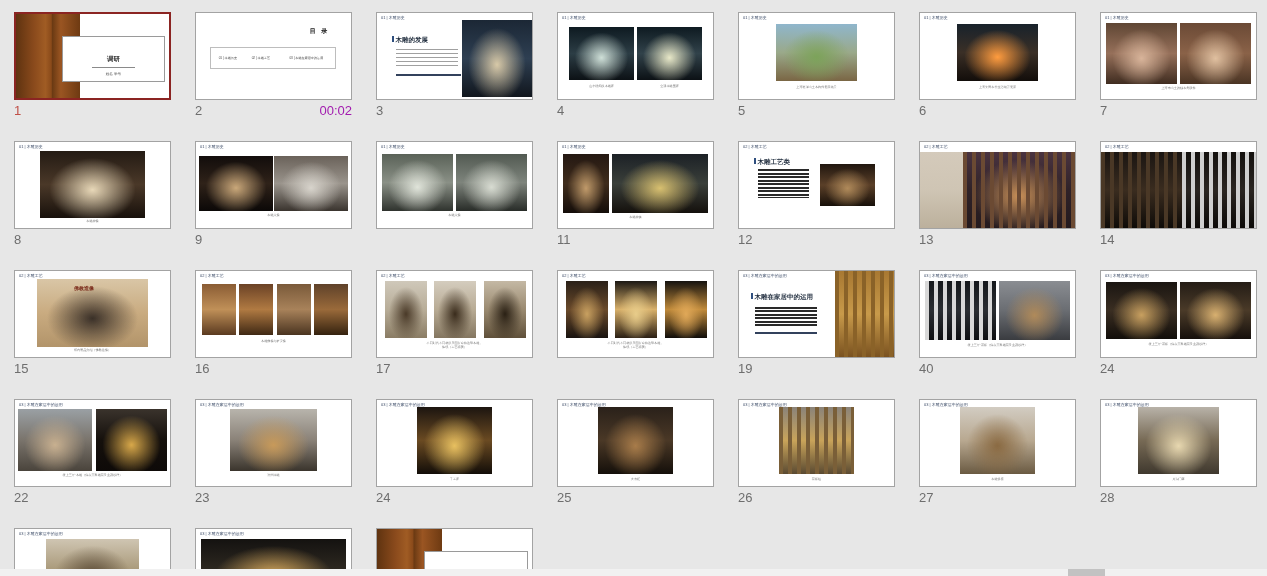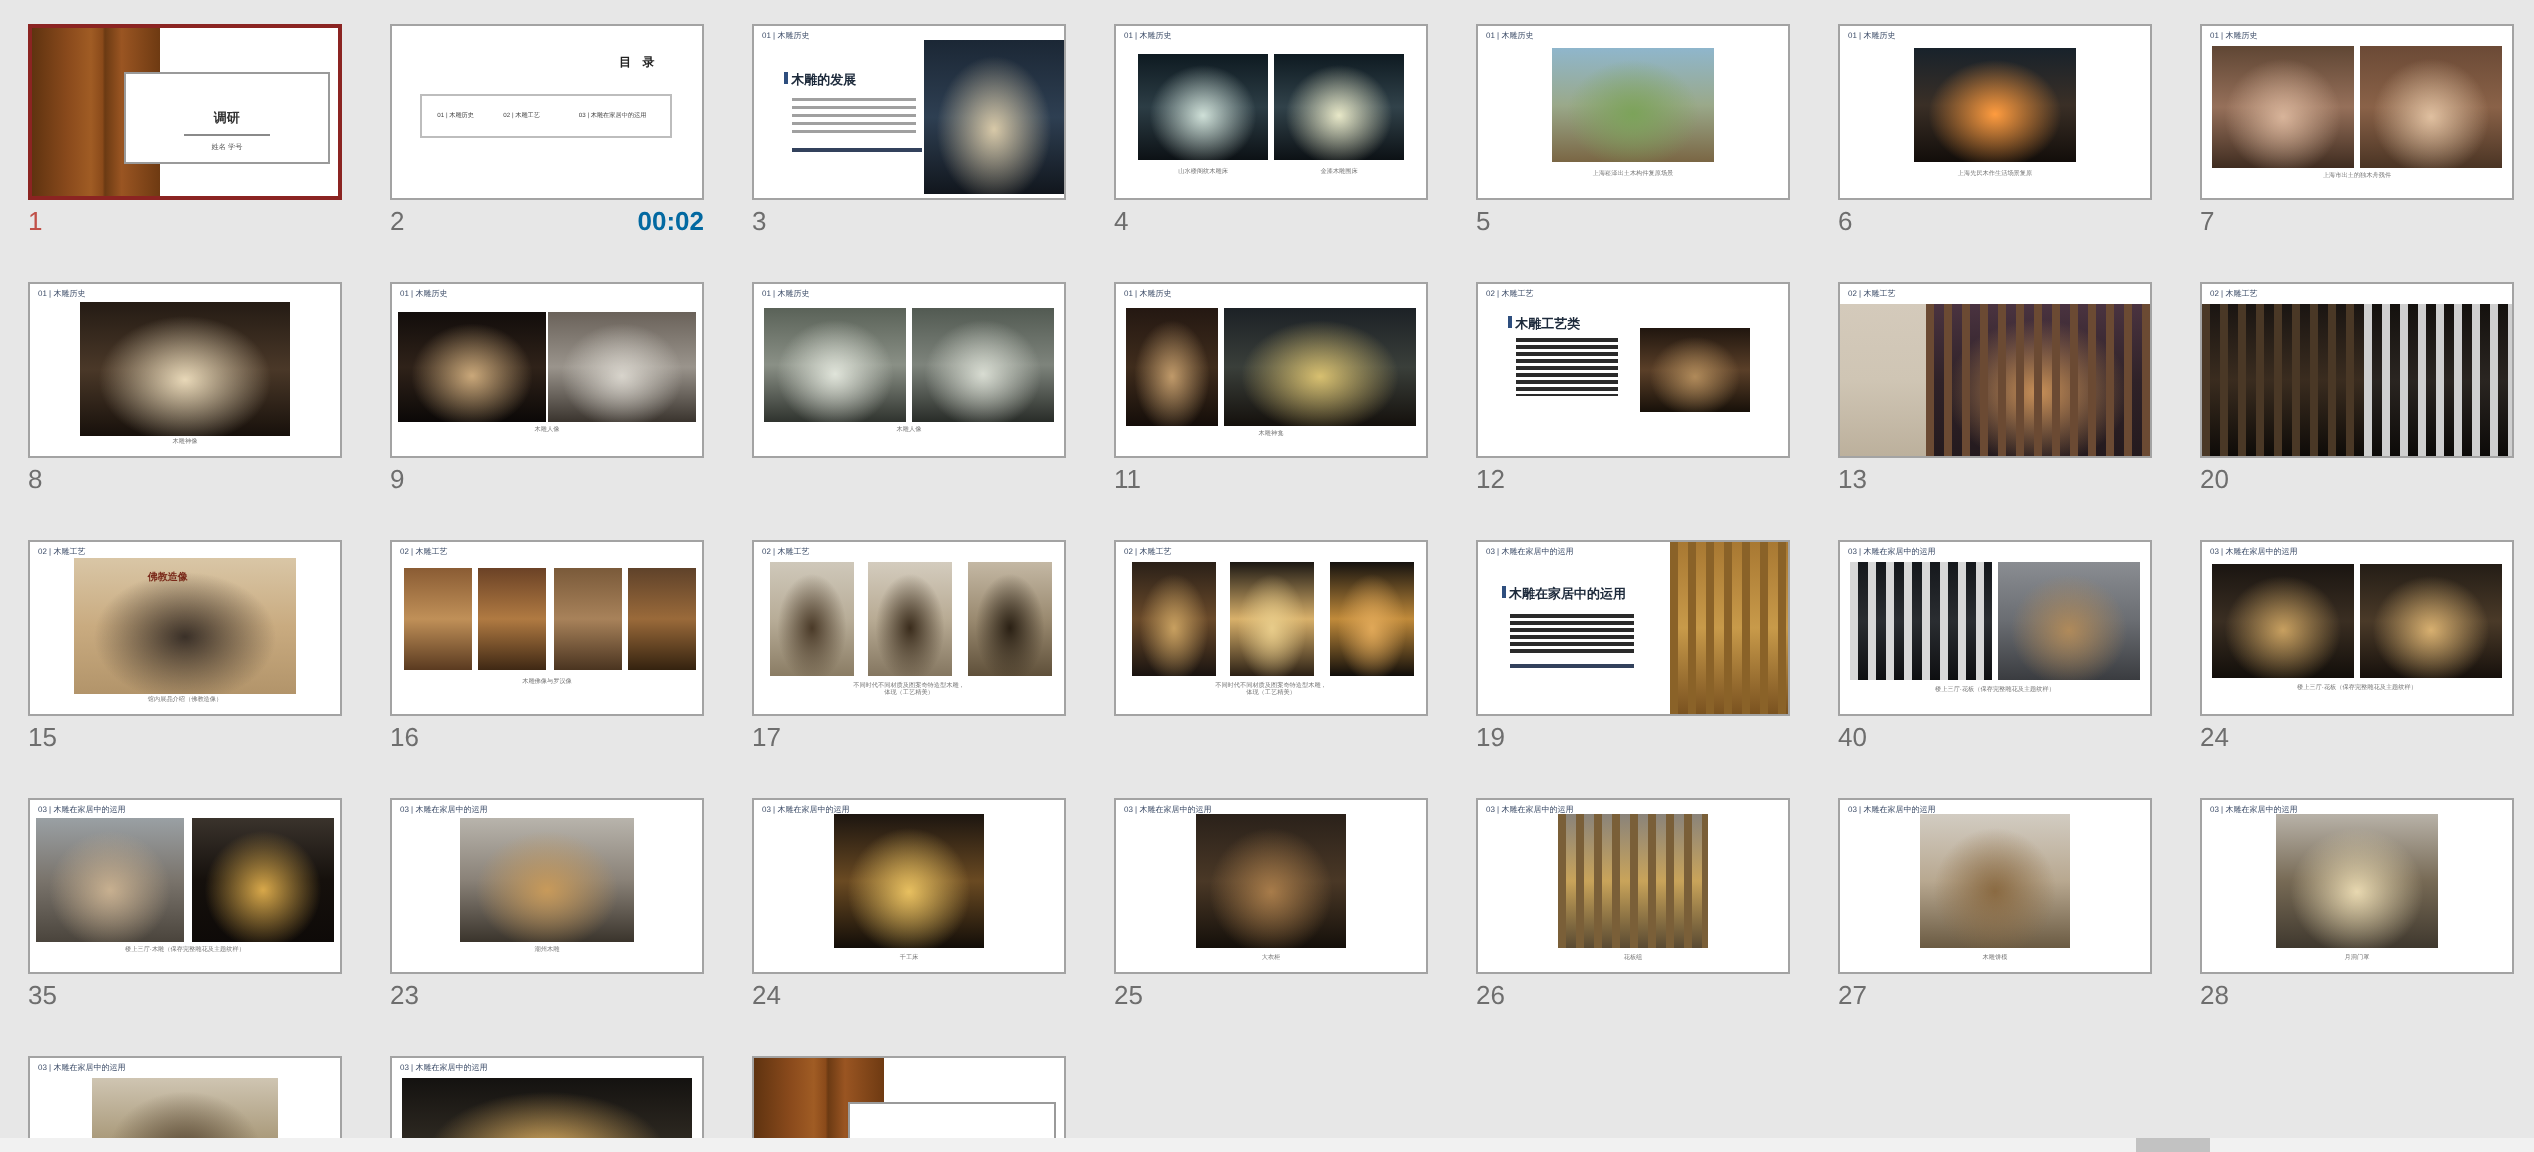--- a/index.html
+++ b/index.html
@@ -7,21 +7,21 @@
             font-family:"Liberation Sans",sans-serif;}
   .grid{position:absolute;left:14px;top:12px;display:grid;
         grid-template-columns:repeat(7,157px);column-gap:24px;row-gap:21px;}
   .cell{width:157px;height:108px;}
   .thumb{position:relative;width:157px;height:88px;background:#fff;border:1px solid #a3a3a3;
          box-sizing:border-box;overflow:hidden;}
   .thumb.sel{border:2px solid #8b2422;padding:1px;}
   .meta{display:flex;justify-content:space-between;align-items:flex-start;height:20px;
         padding-top:3px;font-size:13px;color:#6e6e6e;}
   .meta .num.selnum{color:#c05048;}
-  .meta .time{color:#0369a1;font-weight:bold;}
+  .meta .time{color:#a21caf;}
   .hdr{position:absolute;top:2px;left:4px;font-size:5px;color:#3a4a66;white-space:nowrap;
        transform:scale(.8);transform-origin:0 0;z-index:3;}
   .ph{position:absolute;z-index:1;}
   .cap{position:absolute;z-index:2;text-align:center;font-size:5px;color:#777;line-height:1.25;
        transform:scale(.62);transform-origin:50% 0;white-space:nowrap;}
   .ttl{position:absolute;z-index:2;font-size:6.5px;font-weight:bold;color:#1e2b3c;white-space:nowrap;}
   .blt{position:absolute;z-index:2;width:2.5px;height:6px;background:#2e4e7e;}
   .lines{position:absolute;z-index:2;}
   .rule{position:absolute;z-index:2;height:1.5px;background:#32415c;}
   .tbox{position:absolute;z-index:2;border:1px solid #9a9a9a;background:#fff;}
@@ -211,21 +211,21 @@
           <span class="num">13</span>
         </div>
       </div>
       <div class="cell">
         <div class="thumb">
           <div class="hdr">02 | 木雕工艺</div>
           <div class="ph" style="left: 0%; top: 12%; width: 52%; height: 88%; background: repeating-linear-gradient(90deg, rgb(74, 56, 38) 0px, rgb(74, 56, 38) 4px, transparent 4px, transparent 9px), linear-gradient(rgb(26, 21, 18), rgb(58, 44, 31), rgb(14, 11, 8));"></div>
           <div class="ph" style="left: 52%; top: 12%; width: 48%; height: 88%; background: repeating-linear-gradient(90deg, rgb(207, 207, 207) 0px, rgb(207, 207, 207) 4px, transparent 4px, transparent 9px), linear-gradient(rgb(20, 17, 14), rgb(42, 37, 33), rgb(12, 10, 8));"></div>
         </div>
         <div class="meta">
-          <span class="num">20</span>
+          <span class="num">14</span>
         </div>
       </div>
       <div class="cell">
         <div class="thumb">
           <div class="hdr">02 | 木雕工艺</div>
           <div class="ph" style="left: 14%; top: 9%; width: 72%; height: 79%; background: radial-gradient(at 50% 58%, rgb(58, 48, 40) 0%, rgba(0, 0, 0, 0) 58%), linear-gradient(rgb(217, 198, 166), rgb(201, 171, 128), rgb(178, 148, 106));"></div>
           <div class="phlabel" style="left: 38%; top: 16%;">佛教造像</div>
           <div class="cap" style="left: 0%; width: 100%; top: 90%;">
             <div>馆内展品介绍（佛教造像）</div>
           </div>
@@ -318,21 +318,21 @@
       <div class="cell">
         <div class="thumb">
           <div class="hdr">03 | 木雕在家居中的运用</div>
           <div class="ph" style="left: 2%; top: 10%; width: 48%; height: 72%; background: radial-gradient(at 50% 58%, rgb(200, 176, 144) 0%, rgba(0, 0, 0, 0) 58%), linear-gradient(rgb(154, 160, 164), rgb(122, 116, 108), rgb(74, 68, 60));"></div>
           <div class="ph" style="left: 52%; top: 10%; width: 46%; height: 72%; background: radial-gradient(at 50% 58%, rgb(216, 168, 74) 0%, rgba(0, 0, 0, 0) 58%), linear-gradient(rgb(58, 51, 44), rgb(21, 16, 12), rgb(14, 10, 8));"></div>
           <div class="cap" style="left: 0%; width: 100%; top: 85%;">
             <div>楼上三厅·木雕（保存完整雕花及主题纹样）</div>
           </div>
         </div>
         <div class="meta">
-          <span class="num">35</span>
+          <span class="num">22</span>
         </div>
       </div>
       <div class="cell">
         <div class="thumb">
           <div class="hdr">03 | 木雕在家居中的运用</div>
           <div class="ph" style="left: 22%; top: 10%; width: 56%; height: 72%; background: radial-gradient(at 50% 58%, rgb(200, 154, 90) 0%, rgba(0, 0, 0, 0) 58%), linear-gradient(rgb(184, 180, 172), rgb(138, 130, 120), rgb(58, 52, 44));"></div>
           <div class="cap" style="left: 0%; width: 100%; top: 85%;">
             <div>潮州木雕</div>
           </div>
         </div>

